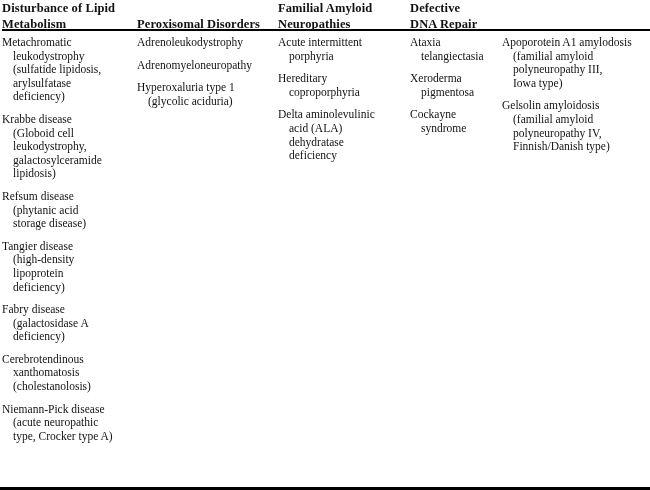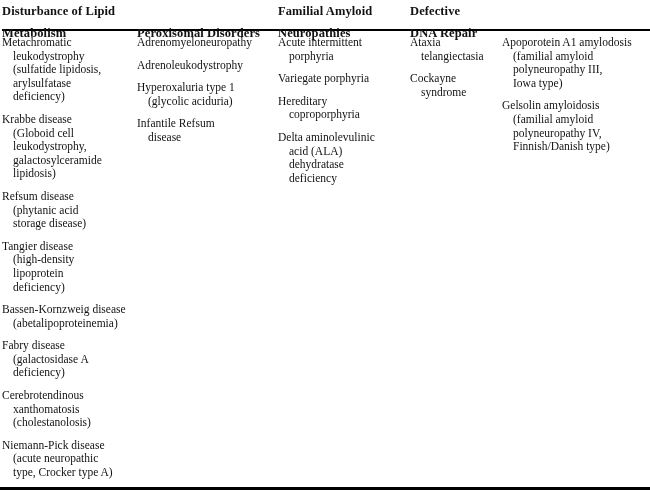--- a/index.html
+++ b/index.html
@@ -22,21 +22,21 @@
     grid-template-columns: 135px 141px 132px 92px 148px;
     height: 31px;
     border-bottom: 2px solid #000;
   }
   .header-cell {
     display: flex;
     flex-direction: column;
     justify-content: flex-end;
     font-weight: bold;
     font-size: 12.5px;
-    line-height: 22px;
+    line-height: 16px;
     white-space: pre-line;
     letter-spacing: 0.1px;
     padding-bottom: 2px;
   }
   .body-row {
     display: grid;
     grid-template-columns: 135px 141px 132px 92px 148px;
     padding-top: 5px;
     flex: 1;
   }
@@ -79,57 +79,54 @@
 leukodystrophy,
 galactosylceramide
 lipidosis)</div>
       <div class="item">Refsum disease
 (phytanic acid
 storage disease)</div>
       <div class="item">Tangier disease
 (high-density
 lipoprotein
 deficiency)</div>
-      <div class="item">Bassen-Kornzweig disease
-(abetalipoproteinemia)</div>
       <div class="item">Fabry disease
 (galactosidase A
 deficiency)</div>
       <div class="item">Cerebrotendinous
 xanthomatosis
 (cholestanolosis)</div>
       <div class="item">Niemann-Pick disease
 (acute neuropathic
 type, Crocker type A)</div>
     </div>
 
     <div class="column">
+      <div class="item">Adrenoleukodystrophy</div>
       <div class="item">Adrenomyeloneuropathy</div>
-      <div class="item">Adrenoleukodystrophy</div>
       <div class="item">Hyperoxaluria type 1
 (glycolic aciduria)</div>
-      <div class="item">Infantile Refsum
-disease</div>
     </div>
 
     <div class="column">
       <div class="item">Acute intermittent
 porphyria</div>
-      <div class="item">Variegate porphyria</div>
       <div class="item">Hereditary
 coproporphyria</div>
       <div class="item">Delta aminolevulinic
 acid (ALA)
 dehydratase
 deficiency</div>
     </div>
 
     <div class="column">
       <div class="item">Ataxia
 telangiectasia</div>
+      <div class="item">Xeroderma
+pigmentosa</div>
       <div class="item">Cockayne
 syndrome</div>
     </div>
 
     <div class="column">
       <div class="item">Apoporotein A1 amylodosis
 (familial amyloid
 polyneuropathy III,
 Iowa type)</div>
       <div class="item">Gelsolin amyloidosis

